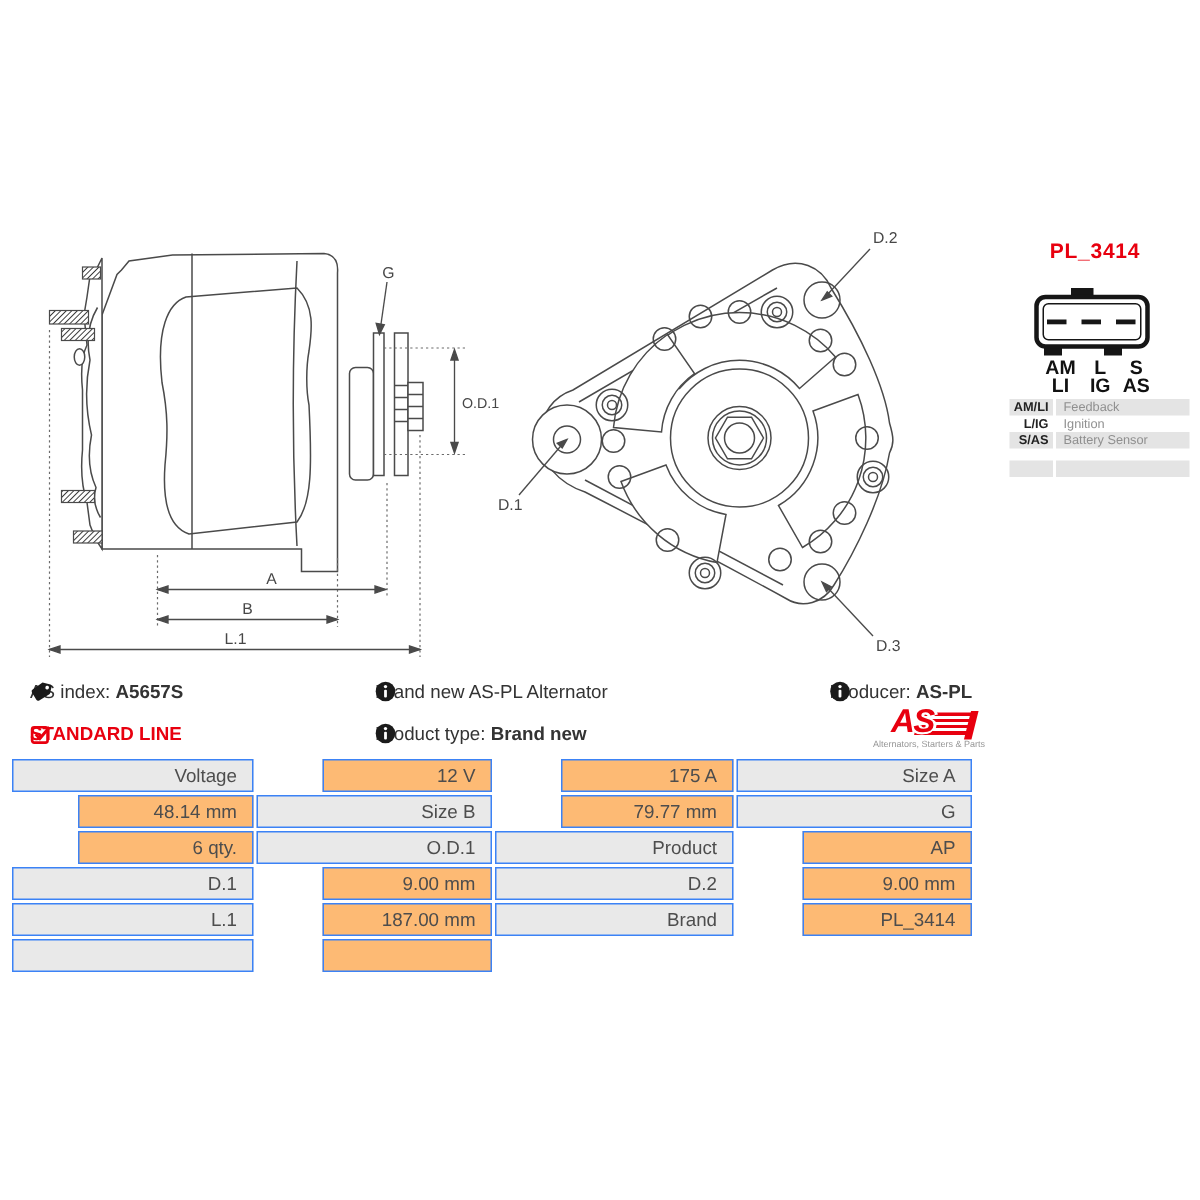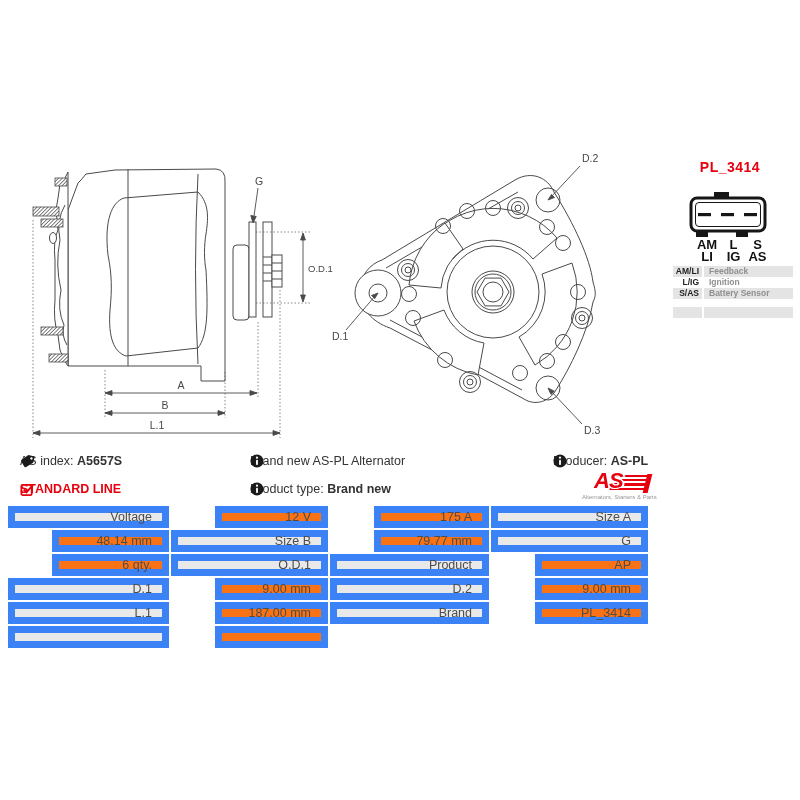--- a/index.html
+++ b/index.html
@@ -14,21 +14,21 @@
              font-size:14px;font-weight:bold;letter-spacing:.5px;}
   .plug-svg{left:33px;top:36px;}
   .pin-labels{position:absolute;left:36px;top:84px;width:80px;display:flex;}
   .pin-col{display:flex;flex-direction:column;align-items:center;font-weight:bold;
            font-size:13px;line-height:12px;color:#111;}
   .pin-col:nth-child(1){width:32px;} .pin-col:nth-child(2){width:21px;} .pin-col:nth-child(3){width:27px;}
   .legend{position:absolute;left:18px;top:111px;width:120px;font-size:8.5px;line-height:11px;}
   .legend-row{display:flex;height:11px;margin-bottom:0;}
   .legend-row.alt .lg-key,.legend-row.alt .lg-val{background:#e4e4e4;}
   .lg-key{width:29px;font-weight:bold;color:#222;text-align:right;padding-right:3px;box-sizing:border-box;}
-  .lg-val{flex:1;color:#8f8f8f;padding-left:5px;margin-left:2px;font-weight:bold;}
+  .lg-val{flex:1;color:#8f8f8f;padding-left:5px;margin-left:2px;}
   .legend-empty{position:absolute;left:18px;top:152px;width:120px;height:11px;display:flex;}
   .legend-empty .lg-key,.legend-empty .lg-val{background:#e4e4e4;height:11px;}
 
   
   .info-row{position:absolute;font-size:12.5px;color:#333;display:flex;align-items:center;height:16px;}
   .info-row .ic{margin-right:9px;flex:0 0 auto;display:block;}
   .b{font-weight:bold;}
   .red{color:#e8000f;font-weight:bold;}
   .as-logo{position:absolute;left:588px;top:474px;width:62px;height:28px;}
   .logo-stripes{position:absolute;right:3px;top:1px;width:36px;height:17px;
@@ -37,24 +37,24 @@
   .logo-bar{position:absolute;right:0;top:0;width:5px;height:19px;background:#e8000f;transform:skewX(-14deg);}
   .logo-as{position:absolute;left:6px;top:-4px;font-size:22px;line-height:22px;font-style:italic;
       font-weight:900;color:#e8000f;letter-spacing:-1px;
       text-shadow:-2px 0 0 #fff,2px 0 0 #fff,0 -1px 0 #fff,0 1px 0 #fff,-1px 1px 0 #fff,1px -1px 0 #fff;}
   .logo-sub{position:absolute;left:-6px;top:20px;width:74px;text-align:center;font-size:6px;color:#969696;white-space:nowrap;}
 
   
   .spec-table{position:absolute;left:8px;top:506px;display:grid;
       grid-template-columns:161px 157px 159px 157px;grid-auto-rows:22px;gap:2px;
       font-size:12.5px;color:#4d4d4d;}
-  .cell{border:7px solid #3b82f6;display:flex;align-items:center;justify-content:flex-end;
+  .cell{border:1px solid #3b82f6;display:flex;align-items:center;justify-content:flex-end;
         padding:0 10px 0 4px;box-sizing:border-box;}
   .cell.lbl{background:#e9e9e9;}
-  .cell.val{background:#f97316;margin-left:44px;}
+  .cell.val{background:#fdba74;margin-left:44px;}
 </style>
 </head>
 <body>
 
 <div class="page">
 
   <svg class="side-view" style="left:20px;top:150px;" width="310" height="295" viewBox="0 0 310 295">
     <defs>
       <pattern id="hatch" width="2.6" height="2.6" patternUnits="userSpaceOnUse" patternTransform="rotate(45)">
         <rect width="2.6" height="2.6" fill="#fff"></rect>

